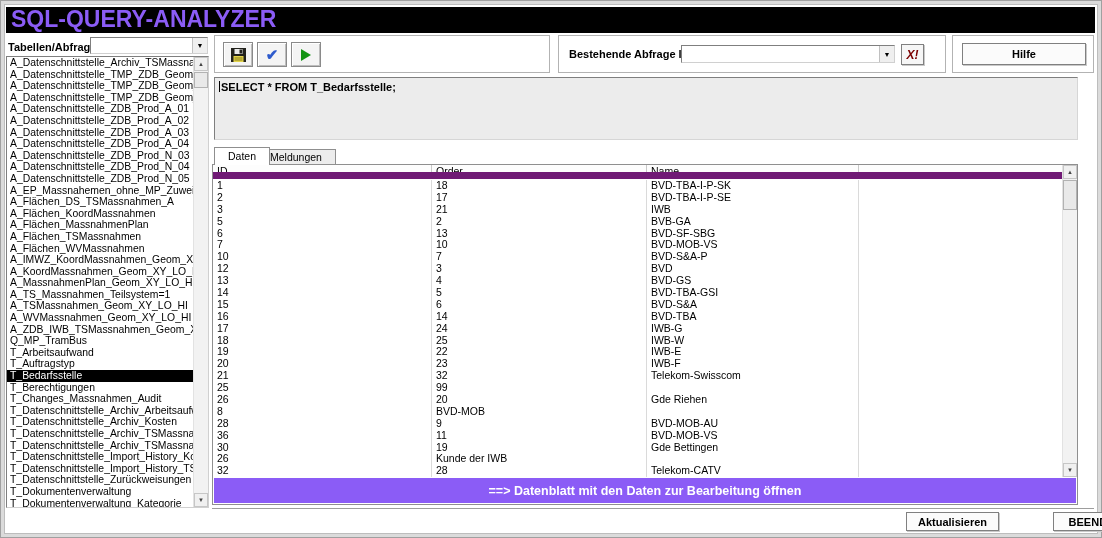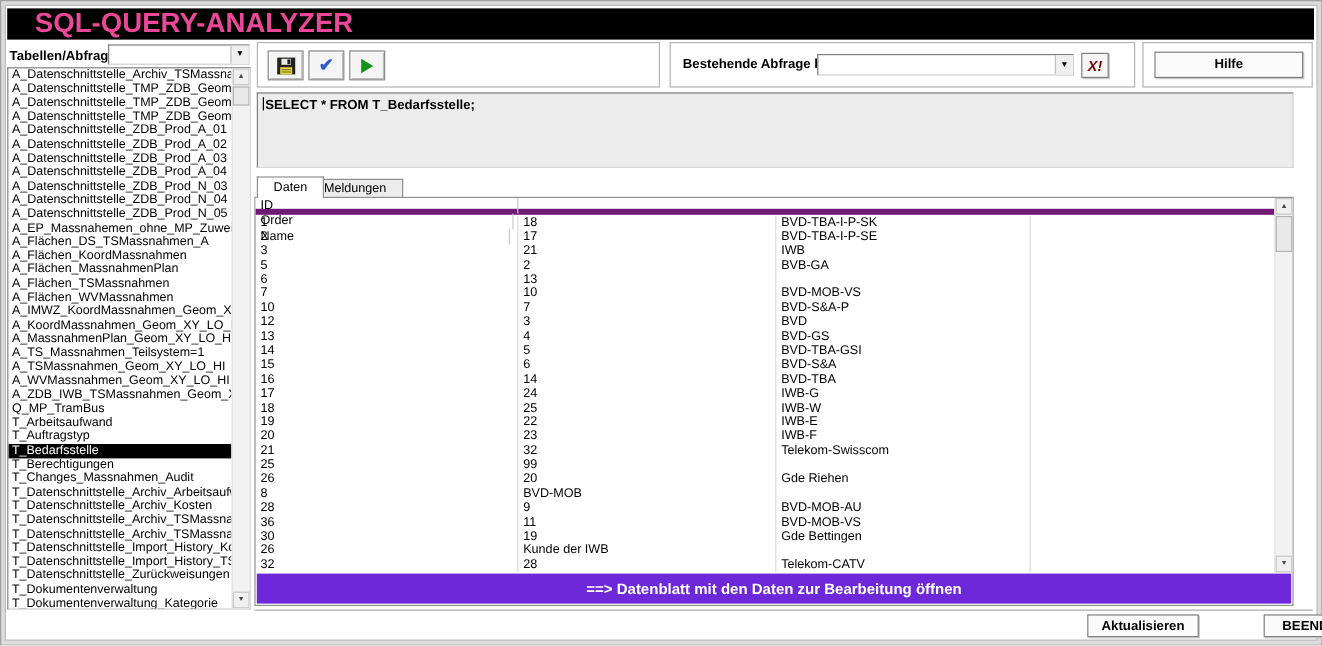--- a/index.html
+++ b/index.html
@@ -12,23 +12,23 @@
   }
   .frame {
     position:absolute; inset:0;
     border:1px solid #a0a0a0;
     box-shadow: inset 0 0 0 3px #dbdbdb, inset 0 0 0 4px #bdbdbd;
     background:#fff;
   }
   
   .titlebar {
     position:absolute; left:6px; top:7px; width:1089px; height:26px;
-    background:#000; color:#ec4899;
+    background:#000; color:#8b5cf6;
     font-size:23px; font-weight:900; letter-spacing:0px;
-    line-height:25px; padding-left:23px;
+    line-height:25px; padding-left:5px;
     white-space:nowrap; overflow:hidden;
   }
   
   .lbl { position:absolute; font-size:11px; font-weight:bold; color:#000; white-space:nowrap; }
   .combo {
     position:absolute; background:#fff; display:flex;
     border:1px solid; border-color:#7f7f7f #d0d0d0 #d0d0d0 #7f7f7f;
   }
   .combo .cval { flex:1; font-size:10.5px; line-height:15px; padding-left:3px; overflow:hidden; }
   .combo .cbtn {
@@ -113,22 +113,21 @@
   }
   .tab.active { top:147px; height:18px; background:#fff; z-index:3; line-height:17px; }
   
   .panel {
     position:absolute; left:212px; top:164px; width:866px; height:341px;
     border:1px solid #8f8f8f; background:#fff; z-index:2;
   }
   .thead {
     position:absolute; left:0; top:0; right:15px; height:14px;
     display:flex; background:#fdfdfd;
-    border-bottom:5px solid #701a75;
-    flex-direction:column;
+    border-bottom:7px solid #701a75;
   }
   .hcell {
     font-size:10.5px; line-height:13px; padding-left:4px;
     border-right:1px solid #c9c9c9; overflow:hidden; white-space:nowrap;
   }
   .tbody { position:absolute; left:0; top:15px; right:15px; bottom:27px; overflow:hidden; }
   .trow { display:flex; height:11.9px; }
   .tcell {
     font-size:10.5px; line-height:11.8px; padding-left:4px;
     border-right:1px solid #dadada; overflow:hidden; white-space:nowrap;
@@ -279,20 +278,21 @@
       </div>
       <div class="trow">
         <div class="tcell">5</div>
         <div class="tcell">2</div>
         <div class="tcell">BVB-GA</div>
         <div class="tcell"></div>
       </div>
       <div class="trow">
         <div class="tcell">6</div>
         <div class="tcell">13</div>
+        <div class="tcell">BVD-SF-SBG</div>
         <div class="tcell"></div>
       </div>
       <div class="trow">
         <div class="tcell">7</div>
         <div class="tcell">10</div>
         <div class="tcell">BVD-MOB-VS</div>
         <div class="tcell"></div>
       </div>
       <div class="trow">
         <div class="tcell">10</div>
@@ -404,19 +404,19 @@
         <div class="tcell">28</div>
         <div class="tcell">Telekom-CATV</div>
         <div class="tcell"></div>
       </div>
     </div>
   <div class="table-scroll">
     <div class="sb-btn">▲</div>
     <div class="sb-thumb"></div>
     <div class="sb-btn down">▼</div>
   </div>
-  <div class="banner" style="background-color: #6d28d9;">==&gt; Datenblatt mit den Daten zur Bearbeitung öffnen</div>
+  <div class="banner" style="background-color: #8b5cf6;">==&gt; Datenblatt mit den Daten zur Bearbeitung öffnen</div>
 </div>
 
 <div class="separator"></div>
 
 <div class="btn" style="left:906px; top:512px; width:93px; height:19px;">Aktualisieren</div>
 <div class="btn" style="left:1009px; top:512px; width:85px; height:19px;margin-left:44px;">BEENDEN</div>
 
 </body></html>

